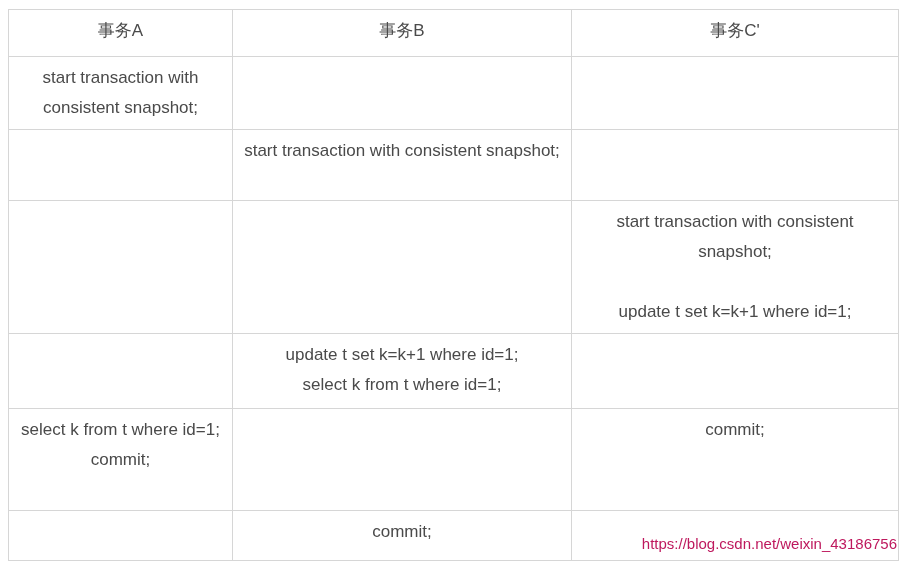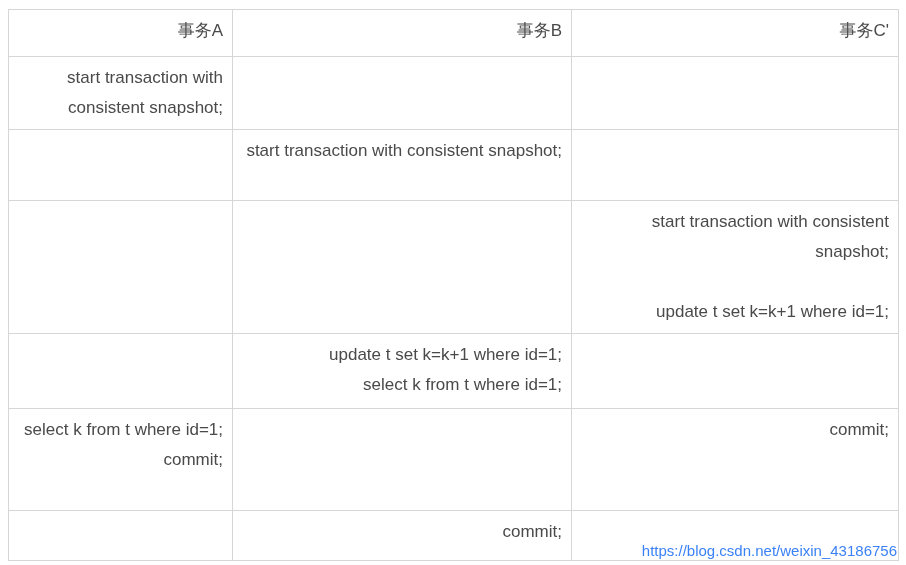--- a/index.html
+++ b/index.html
@@ -27,39 +27,39 @@
   table.tx-table col.col-b { width: 339px; }
   table.tx-table col.col-c { width: 327px; }
   table.tx-table th,
   table.tx-table td {
     border: 1px solid #d6d6d6;
     padding: 6px 9px;
     font-size: 17px;
     line-height: 30px;
     font-weight: 400;
     color: #4a4a4a;
-    text-align: right;
+    text-align: center;
     vertical-align: top;
     white-space: pre-line;
     overflow: hidden;
   }
   tr.r0 { height: 47px; }
   tr.r1 { height: 72px; }
   tr.r2 { height: 71px; }
   tr.r3 { height: 131px; }
   tr.r4 { height: 75px; }
   tr.r5 { height: 102px; }
   tr.r6 { height: 50px; }
   .watermark {
     position: absolute;
     right: 9px;
-    bottom: 6px;
+    bottom: 13px;
     font-size: 15px;
     line-height: 16px;
-    color: #3b82f6;
+    color: #be185d;
     white-space: nowrap;
     pointer-events: none;
   }
 </style>
 </head>
 <body>
 
 <div class="page">
 
   <table class="tx-table">

